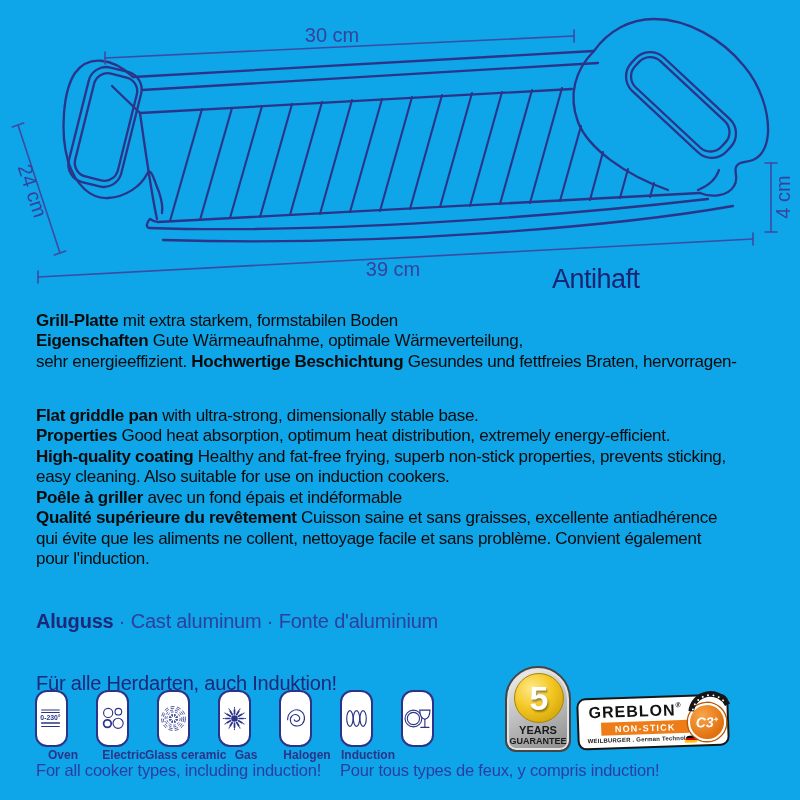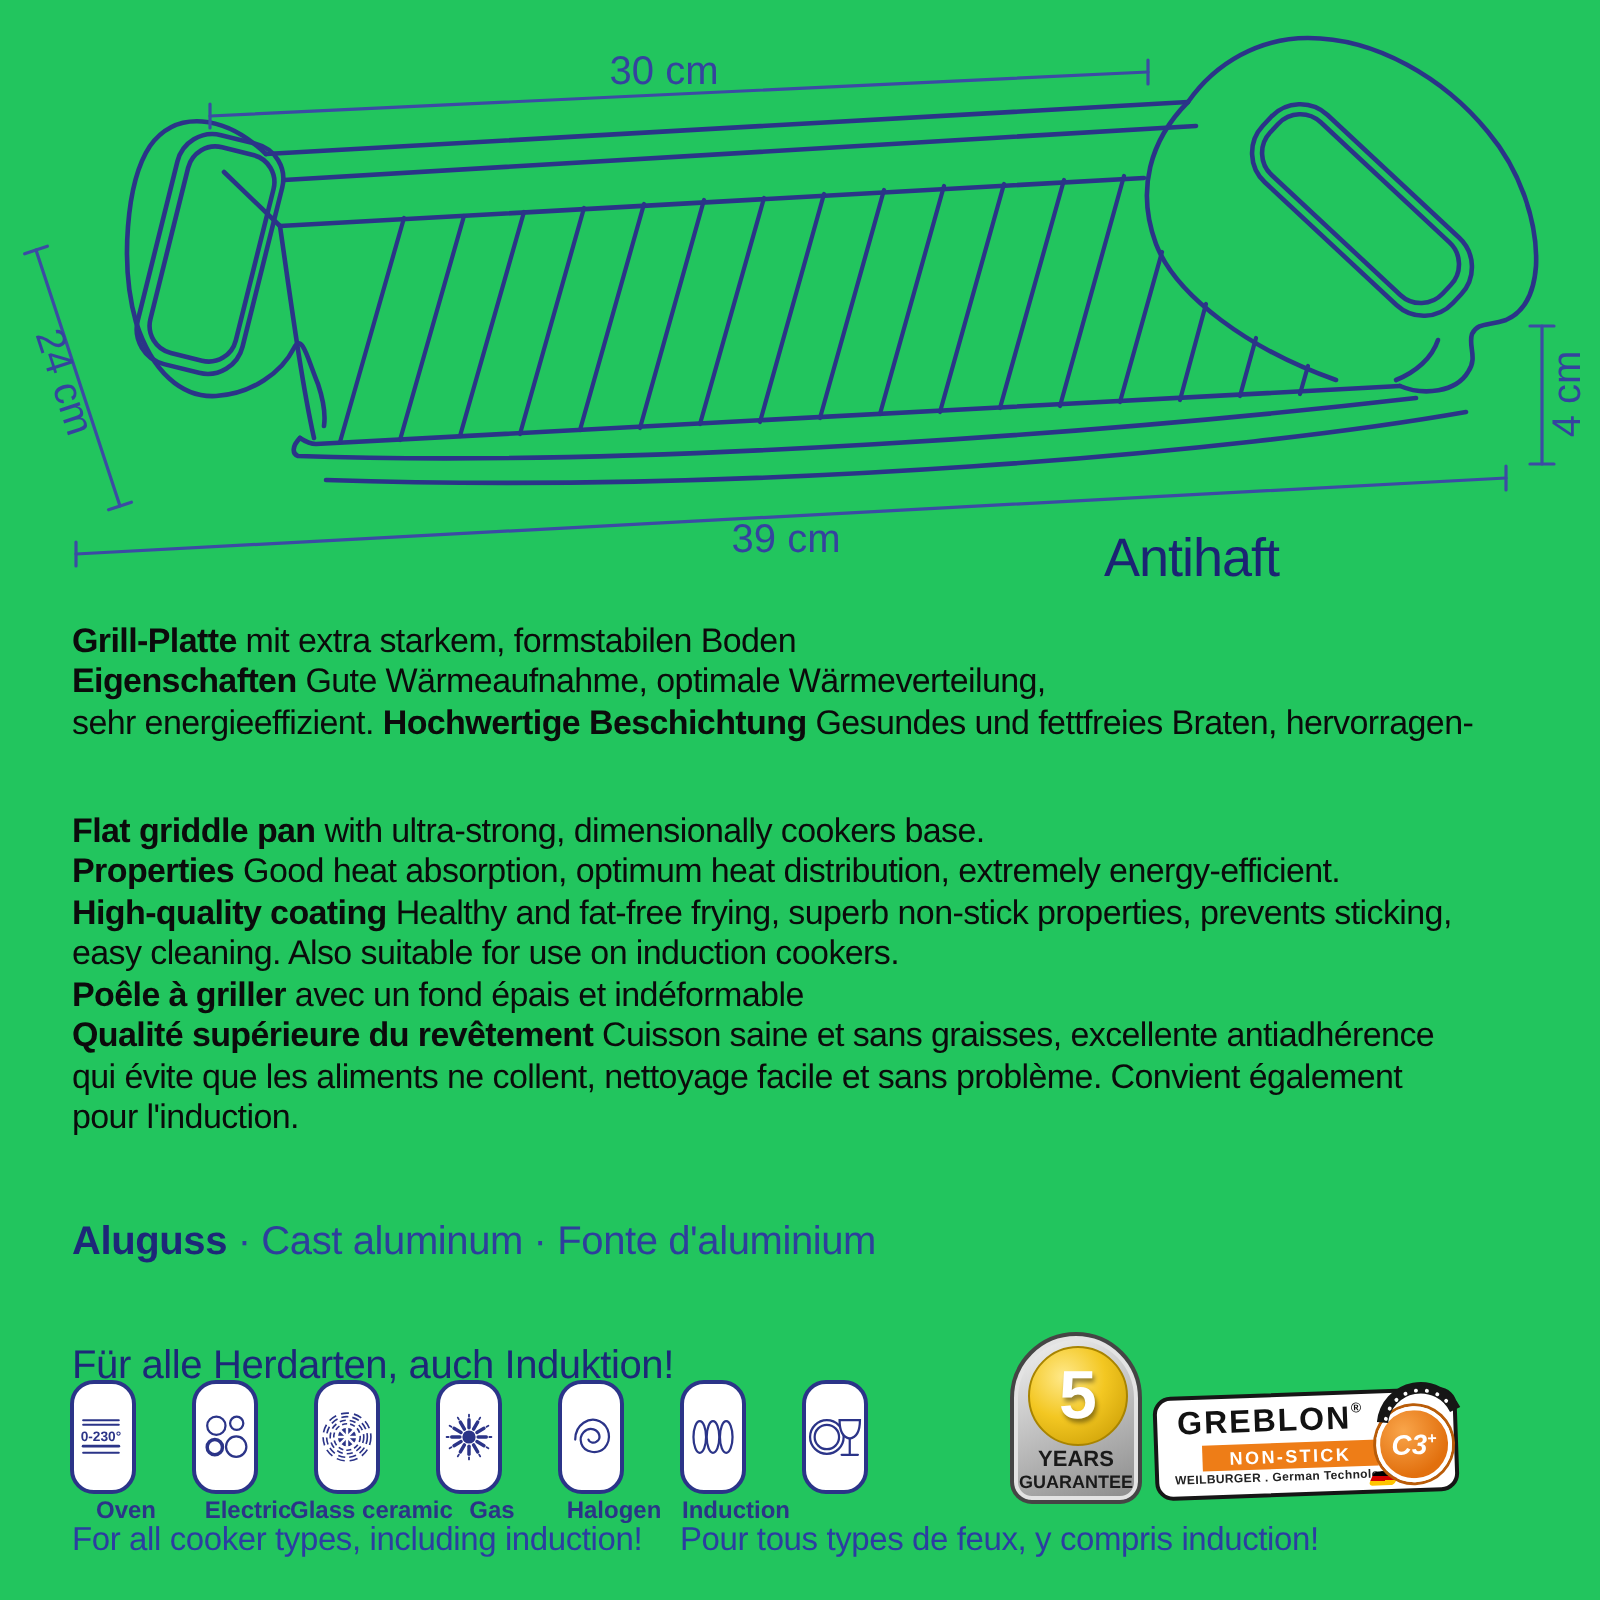--- a/index.html
+++ b/index.html
@@ -1,16 +1,16 @@
 <!DOCTYPE html>
 <html><head>
 <meta charset="utf-8">
 <style>
   html,body{margin:0;padding:0;background:#fff;}
-  #page{position:relative;width:800px;height:800px;background:#22c55e;overflow:hidden;
+  #page{position:relative;width:800px;height:800px;background:#0ea5e9;overflow:hidden;
         font-family:"Liberation Sans", sans-serif;}
   .abs{position:absolute;}
 
   
   .coating{left:552px;top:264px;color:#1b2473;}
   .coating .t1{font-size:27px;letter-spacing:-0.5px;line-height:30px;}
   .coating .t2{font-size:14px;letter-spacing:-0.2px;margin-top:1px;}
 
   
   .para{left:36px;width:745px;color:#0b0b0b;font-size:17px;line-height:20.4px;
@@ -149,21 +149,21 @@
     <div class="t1">Antihaft</div>
   </div>
 
   <div class="abs para p-de">
     <div><b>Grill-Platte</b><span> mit extra starkem, formstabilen Boden</span></div>
     <div><b>Eigenschaften</b><span> Gute Wärmeaufnahme, optimale Wärmeverteilung,</span></div>
     <div><span>sehr energieeffizient. </span><b>Hochwertige Beschichtung</b><span> Gesundes und fettfreies Braten, hervorragen-</span></div>
   </div>
 
   <div class="abs para p-en">
-    <div><b>Flat griddle pan</b><span> with ultra-strong, dimensionally cookers base.</span></div>
+    <div><b>Flat griddle pan</b><span> with ultra-strong, dimensionally stable base.</span></div>
     <div><b>Properties</b><span> Good heat absorption, optimum heat distribution, extremely energy-efficient.</span></div>
     <div><b>High-quality coating</b><span> Healthy and fat-free frying, superb non-stick properties, prevents sticking,</span></div>
     <div><span>easy cleaning. Also suitable for use on induction cookers.</span></div>
   </div>
 
   <div class="abs para p-fr">
     <div><b>Poêle à griller</b><span> avec un fond épais et indéformable</span></div>
     <div><b>Qualité supérieure du revêtement</b><span> Cuisson saine et sans graisses, excellente antiadhérence</span></div>
     <div><span>qui évite que les aliments ne collent, nettoyage facile et sans problème. Convient également</span></div>
     <div><span>pour l'induction.</span></div>

